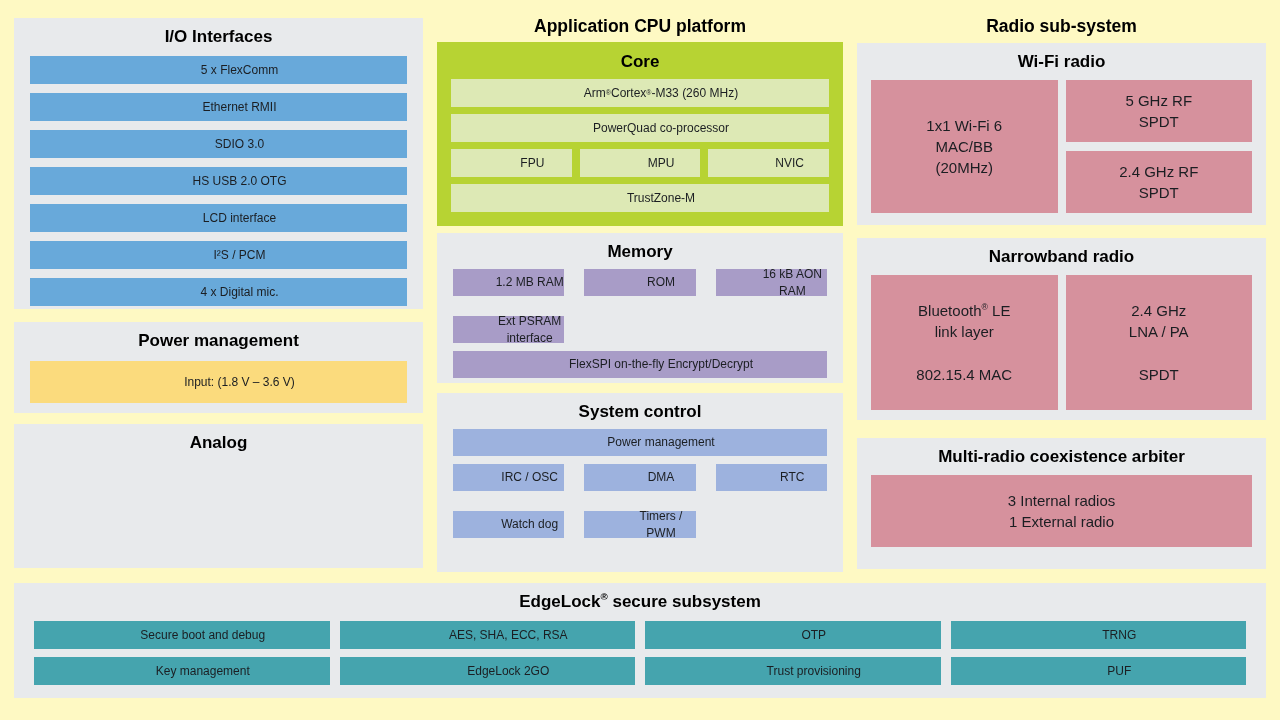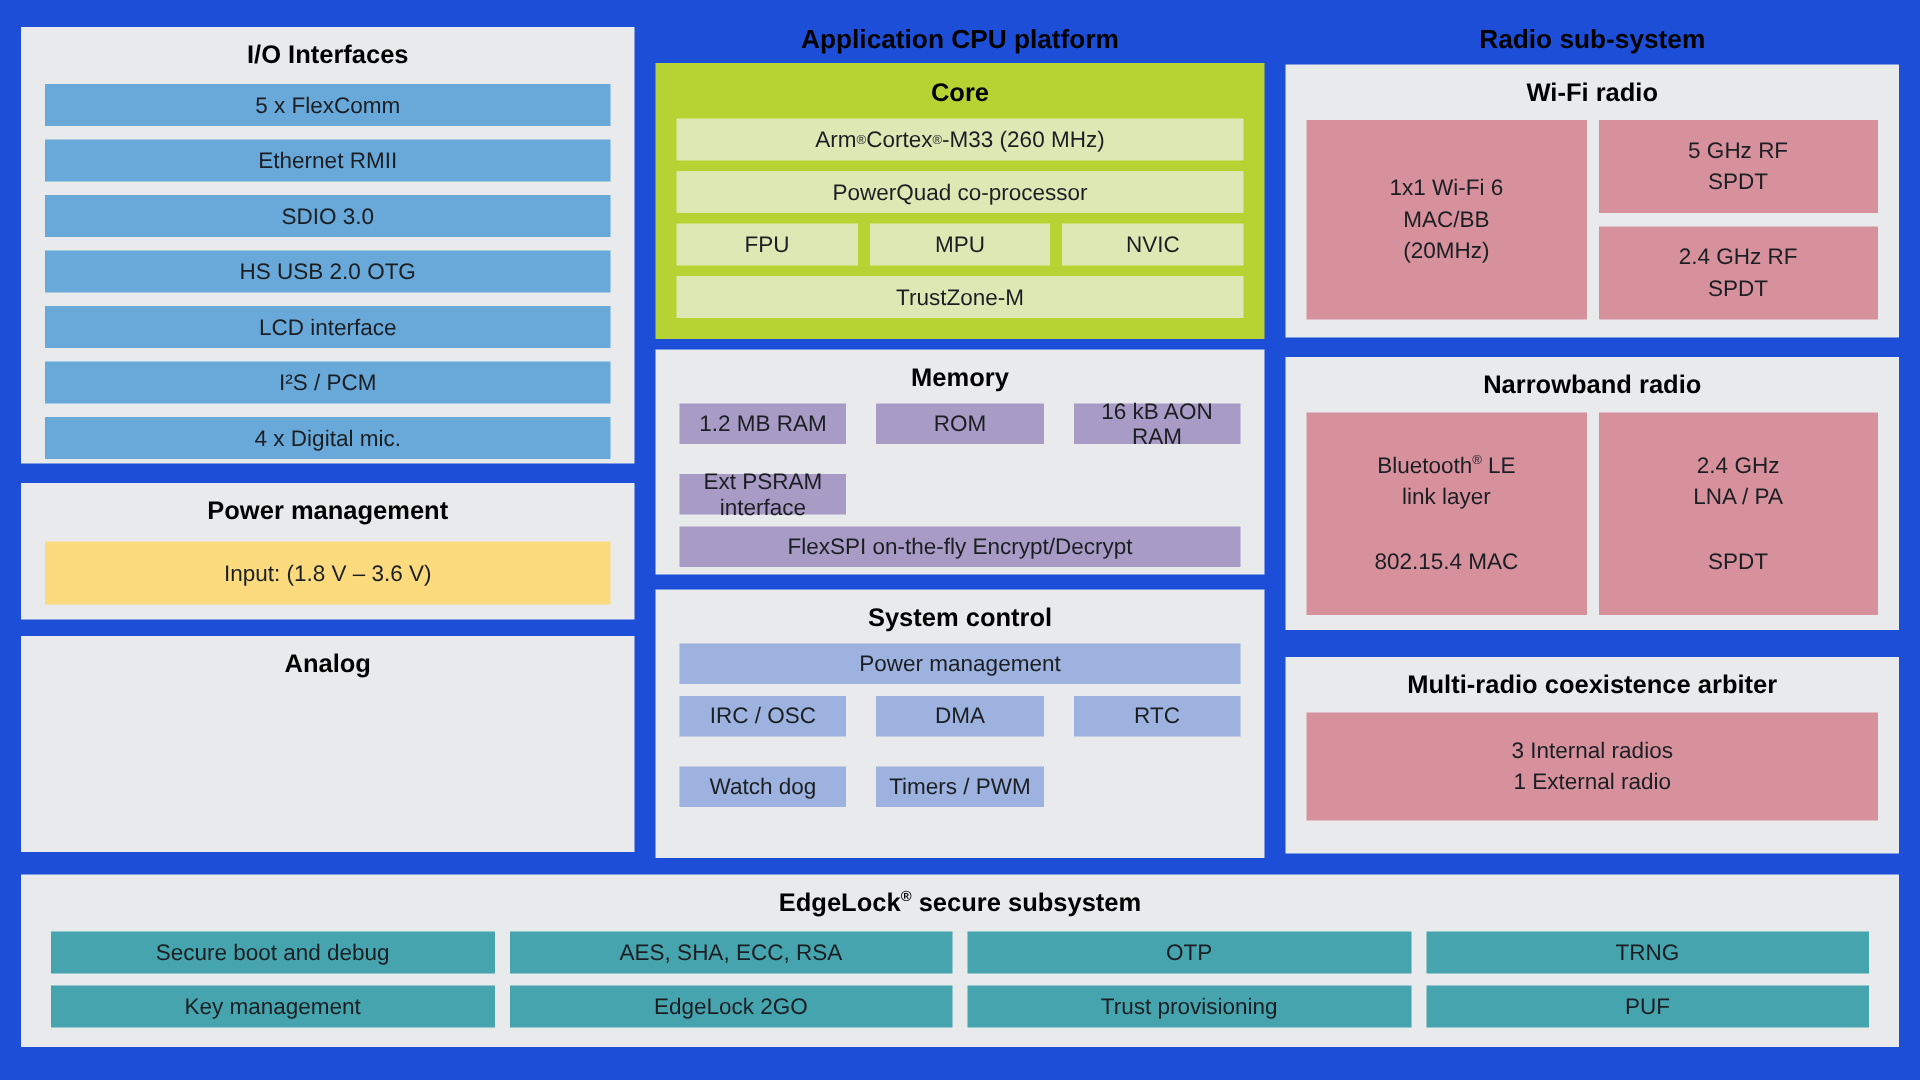--- a/index.html
+++ b/index.html
@@ -1,34 +1,35 @@
 <!DOCTYPE html>
 <html><head>
 <meta charset="utf-8">
 <style>
   html,body { margin:0; padding:0; background:#ffffff; }
   #canvas {
     position:relative; width:1280px; height:720px;
-    background:#1d4ed8; overflow:hidden;
+    background:#fef9c3; overflow:hidden;
     font-family:"Liberation Sans", sans-serif;
     color:#1b1e22;
   }
   .section { position:absolute; background:#e8eaec; box-sizing:border-box; }
   .sec-title {
     font-weight:bold; font-size:17px; line-height:20px;
     text-align:center; color:#000; padding-top:9px;
   }
   .col-title {
     position:absolute; font-weight:bold; font-size:17.5px;
     text-align:center; color:#000;
   }
   .bar {
     display:flex; align-items:center; justify-content:center;
-    font-size:15px; line-height:17px; text-align:center;
+    font-size:12px; line-height:17px; text-align:center;
     box-sizing:border-box;
+    padding-left:42px;
   }
   sup { font-size:0.58em; vertical-align:super; line-height:0; }
 
   
   .stack { display:flex; flex-direction:column; }
   .bar-blue   { background:#68a9da; height:28px; }
   .bar-yellow { background:#fbdb7d; height:42px; }
   .bar-gray   { background:#9fa8ac; height:28px; }
 
   

